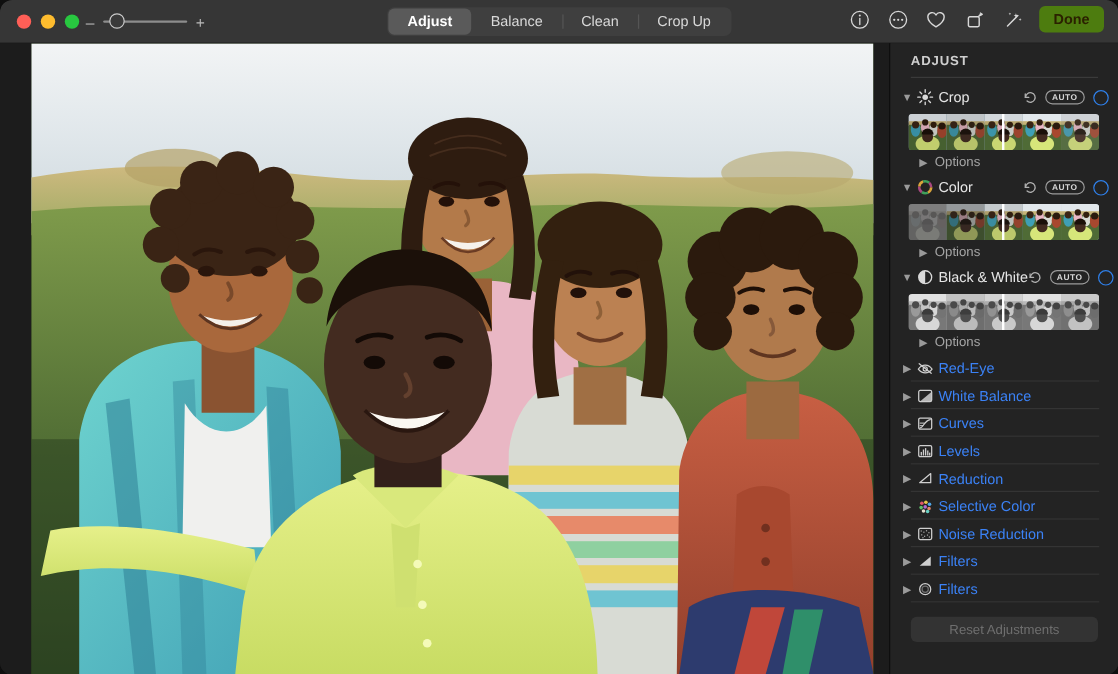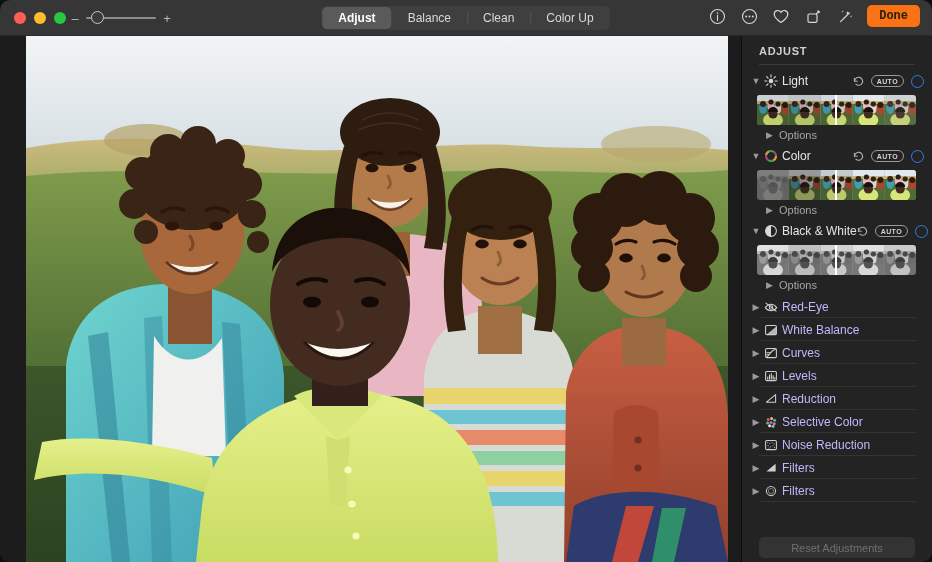--- a/index.html
+++ b/index.html
@@ -57,22 +57,22 @@
     content: ""; position: absolute; left: 0; top: 5px; bottom: 5px;
     width: 1px; background: #555;
   }
   .seg.active + .seg::before, .seg.active::before { background: transparent; }
 
   .tb-right { position: absolute; right: 12px; top: 5px; display: flex; align-items: center; gap: 12px; }
   .tb-icon { width: 20px; height: 20px; display: flex; align-items: center; justify-content: center; color: #d8d8d8; }
   .tb-icon svg { display: block; }
   .done-btn {
     height: 22px; padding: 0 12px; border-radius: 5px;
-    background: #f97316; color: #2b2100; font-size: 12px; font-weight: 700;
-    display: flex; align-items: center; justify-content: center; font-family: Liberation Mono, monospace;
+    background: #4d7c0f; color: #2b2100; font-size: 12px; font-weight: 700;
+    display: flex; align-items: center; justify-content: center;
   }
 
   
   .canvas {
     position: absolute; left: 0; top: 36px;
     width: 742px; height: 526px; background: #1c1c1c;
     overflow: hidden;
   }
   .photo {
     position: absolute; left: 26px; top: 0;
@@ -128,23 +128,23 @@
   .options-row .opt-label { font-size: 11px; color: #a5a5a5; margin-left: 4px; }
 
   .row {
     position: relative; height: 23px; display: flex; align-items: center;
     padding-left: 8px; padding-right: 8px;
   }
   .row::after {
     content: ""; position: absolute; left: 17px; right: 16px; bottom: 0;
     height: 1px; background: #343434;
   }
-  .row .sec-label { color: #c4b5fd; }
-
-  .reset-wrap { position: absolute; left: 0; bottom: 4px; width: 190px; display: flex; justify-content: center; }
+  .row .sec-label { color: #3b82f6; }
+
+  .reset-wrap { position: absolute; left: 0; bottom: 27px; width: 190px; display: flex; justify-content: center; }
   .reset-btn {
     width: 156px; height: 21px; border-radius: 5px; background: #333333;
     display: flex; align-items: center; justify-content: center;
     font-size: 11px; color: #6f6f6f;
   }
 </style>
 </head>
 <body>
 
 <div class="window">
@@ -162,21 +162,21 @@
         <span class="zm-line"></span>
         <span class="zm-knob"></span>
       </span>
       <span class="zm-plus">+</span>
     </div>
 
     <div class="segmented">
       <span class="seg active">Adjust</span>
       <span class="seg">Balance</span>
       <span class="seg">Clean</span>
-      <span class="seg">Color Up</span>
+      <span class="seg">Crop Up</span>
     </div>
 
     <div class="tb-right">
       <span class="tb-icon">
         <svg width="17" height="17" viewBox="0 0 17 17" fill="none" stroke="#d8d8d8" stroke-width="1.1">
           <circle cx="8.5" cy="8.5" r="7"></circle>
           <circle cx="8.5" cy="5" r="0.85" fill="#d8d8d8" stroke="none"></circle>
           <path d="M8.5 7.4v5" stroke-linecap="round"></path>
         </svg>
       </span>
@@ -416,21 +416,21 @@
                 <path d="M7 11.1v2.1"></path>
                 <path d="M.8 7h2.1"></path>
                 <path d="M11.1 7h2.1"></path>
               <path d="M2.6 2.6l1.5 1.5"></path>
                 <path d="M9.9 9.9l1.5 1.5"></path>
               <path d="M11.4 2.6L9.9 4.1"></path>
                 <path d="M4.1 9.9l-1.5 1.5"></path>
             </g>
           </svg>
         </span>
-        <span class="sec-label">Light</span>
+        <span class="sec-label">Crop</span>
         <span class="sec-ctrl">
           <span class="reset-arrow">
             <svg width="11" height="11" viewBox="0 0 11 11" fill="none" stroke="#b0b0b0" stroke-width="1.1" stroke-linecap="round">
               <path d="M1.6 5.2a4 4 0 1 1 1.3 3"></path>
                 <path d="M1.4 2.3v2.9h2.9"></path>
             </svg>
           </span>
           <span class="auto-pill">AUTO</span>
           <span class="blue-ring"></span>
         </span>

